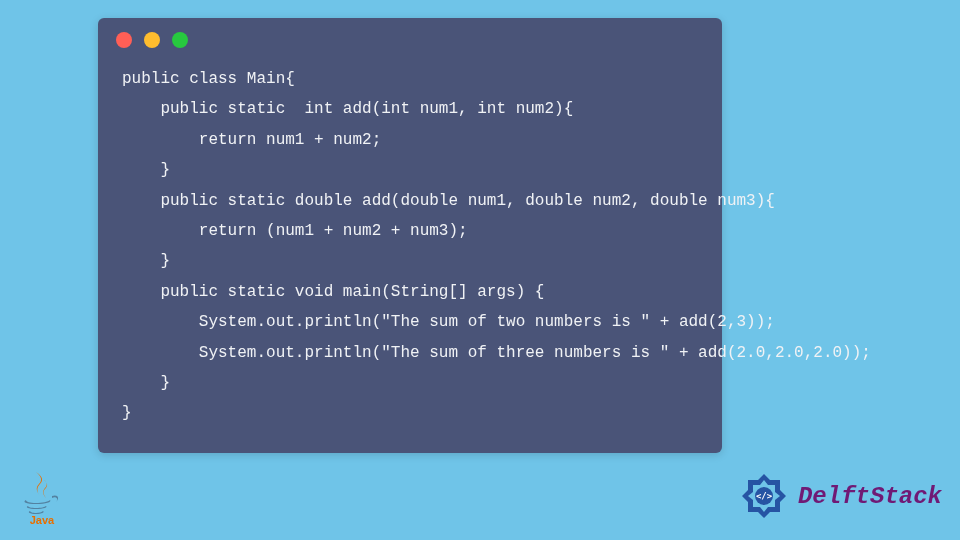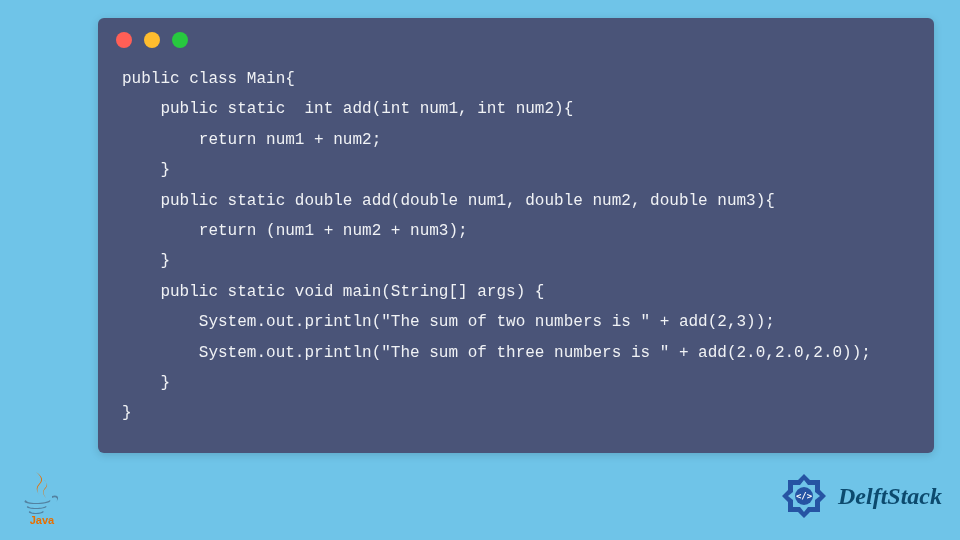--- a/index.html
+++ b/index.html
@@ -8,21 +8,21 @@
     height: 540px;
     background: #6fc4e8;
     font-family: -apple-system, BlinkMacSystemFont, "Segoe UI", Arial, sans-serif;
     position: relative;
     overflow: hidden;
   }
   .code-window {
     position: absolute;
     top: 18px;
     left: 98px;
-    width: 836px;
+    width: 624px;
     background: #4a5478;
     border-radius: 6px;
     padding-bottom: 14px;
     box-shadow: 0 2px 8px rgba(0,0,0,0.15);
   }
   .titlebar {
     display: flex;
     align-items: center;
     gap: 12px;
     padding: 14px 18px 10px 18px;
@@ -52,25 +52,25 @@
   }
   .delft-brand {
     position: absolute;
     right: 18px;
     bottom: 18px;
     display: flex;
     align-items: center;
     gap: 8px;
   }
   .delft-text {
-    color: #0c4a6e;
+    color: #701a75;
     font-style: italic;
     font-weight: 600;
     font-size: 24px;
-    font-family: Liberation Serif, serif;
+    font-family: Liberation Mono, monospace;
   }
 </style>
 </head>
 <body>
 
 <div class="code-window">
   <div class="titlebar">
     <div class="tl-dot dot-red"></div>
     <div class="tl-dot dot-yellow"></div>
     <div class="tl-dot dot-green"></div>

